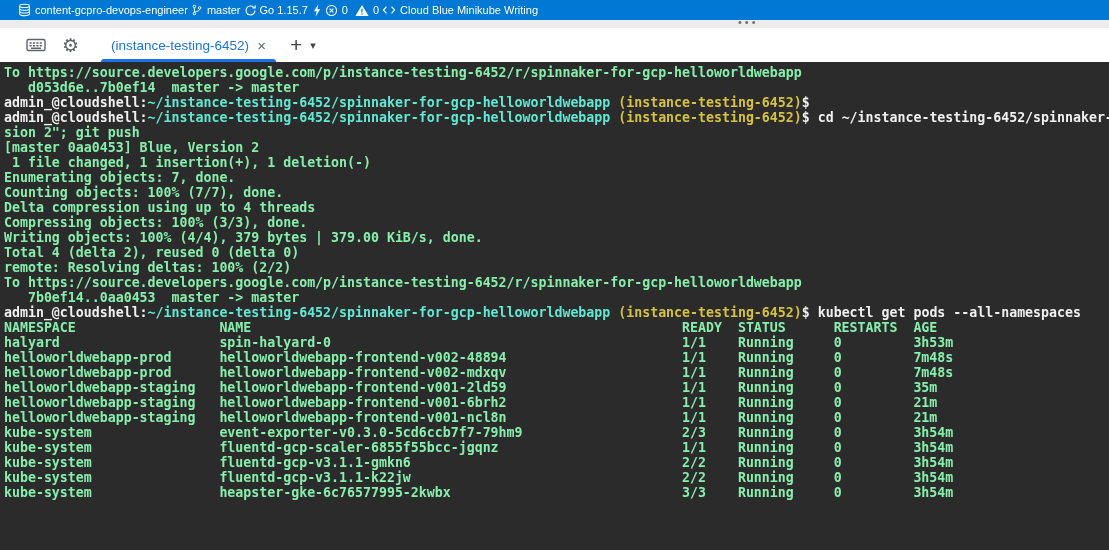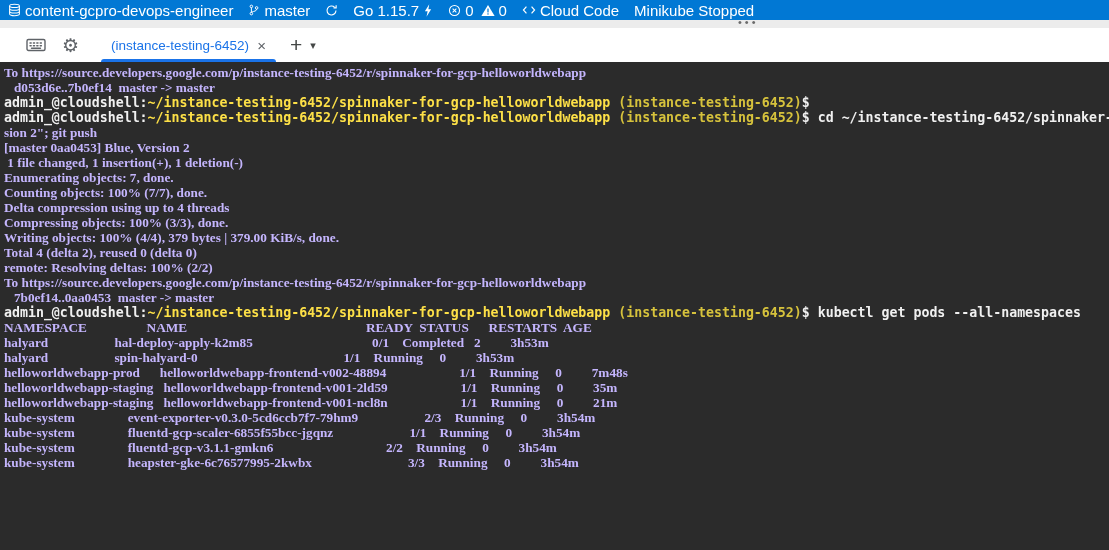--- a/index.html
+++ b/index.html
@@ -5,21 +5,21 @@
   * { box-sizing: border-box; }
   html,body { margin:0; padding:0; }
   body {
     width:1109px; height:550px; overflow:hidden; position:relative;
     font-family:"Liberation Sans", sans-serif; background:#ffffff;
   }
   
   .statusbar {
     position:absolute; left:0; top:0; width:1109px; height:20px;
     background:#0178d4; color:#ffffff; display:flex; align-items:center;
-    padding:0 8px; gap:15px; font-size:15px; white-space:nowrap;
+    padding:0 18px; gap:3px; font-size:11px; white-space:nowrap;
   }
   .sb-item { display:flex; align-items:center; gap:4px; height:20px; cursor:pointer; }
   .sb-item svg { display:block; }
   
   .strip {
     position:absolute; left:0; top:20px; width:1109px; height:8px;
     background:#ececec;
   }
   .strip .dots {
     position:absolute; left:738px; top:-4px; color:#6b6b6b;
@@ -49,23 +49,23 @@
   .newtab-btn { margin-left:14px; font-size:21px; font-weight:400; color:#444746; }
   .caret-btn { margin-left:8px; font-size:11px; color:#444746; font-family:"DejaVu Sans", sans-serif; }
   
   .terminal {
     position:absolute; left:0; top:62px; width:1109px; height:488px;
     background:#2b2b2b; margin:0; padding:3px 0 0 4px;
     font-family:"DejaVu Sans Mono", monospace;
     font-size:13.25px; line-height:15px; font-weight:bold;
     white-space:pre; overflow:hidden; cursor:text;
   }
-  .t-out   { color:#c4b5fd;font-family:Liberation Serif, serif; }
+  .t-out   { color:#86efac; }
   .t-user  { color:#f0f0f0;margin-top:7px; }
-  .t-path  { color:#fde047; }
+  .t-path  { color:#5eead4; }
   .t-proj  { color:#d6c23c; }
   .t-dollar{ color:#f0f0f0; }
   .t-cmd   { color:#f0f0f0; }
 </style>
 </head>
 <body>
 
 <div class="statusbar">
   <div class="sb-item">
     <span>
@@ -128,25 +128,25 @@
     <span>0</span>
   </div>
 
   <div class="sb-item">
     <span>
       <svg width="14" height="12" viewBox="0 0 16 14" fill="none" stroke="#ffffff" stroke-width="1.4">
         <path d="M5 3L1.5 7L5 11"></path>
         <path d="M11 3l3.5 4L11 11"></path>
       </svg>
     </span>
-    <span>Cloud Code</span>
+    <span>Cloud Blue</span>
   </div>
 
   <div class="sb-item">
-    <span>Minikube Stopped</span>
+    <span>Minikube Writing</span>
   </div>
 </div>
 
 <div class="strip">
   <span class="dots">•••</span>
 </div>
 
 <div class="tabbar">
   <button class="iconbtn kb-btn">
     <svg width="20" height="16" viewBox="0 0 20 16" fill="none" stroke="#5f6368" stroke-width="1.4">
@@ -174,22 +174,24 @@
 <span class="t-out">Counting objects: 100% (7/7), done.</span>
 <span class="t-out">Delta compression using up to 4 threads</span>
 <span class="t-out">Compressing objects: 100% (3/3), done.</span>
 <span class="t-out">Writing objects: 100% (4/4), 379 bytes | 379.00 KiB/s, done.</span>
 <span class="t-out">Total 4 (delta 2), reused 0 (delta 0)</span>
 <span class="t-out">remote: Resolving deltas: 100% (2/2)</span>
 <span class="t-out">To https://source.developers.google.com/p/instance-testing-6452/r/spinnaker-for-gcp-helloworldwebapp</span>
 <span class="t-out">   7b0ef14..0aa0453  master -&gt; master</span>
 <span class="t-user">admin_@cloudshell:</span><span class="t-path">~/instance-testing-6452/spinnaker-for-gcp-helloworldwebapp</span><span class="t-proj"> (instance-testing-6452)</span><span class="t-dollar">$</span><span class="t-cmd"> kubectl get pods --all-namespaces</span>
 <span class="t-out">NAMESPACE                  NAME                                                      READY  STATUS      RESTARTS  AGE
-</span><span class="t-out">halyard                    hal-deploy-apply-k2m85                                    0/1    Completed   2         3h53m
 </span><span class="t-out">halyard                    spin-halyard-0                                            1/1    Running     0         3h53m
 </span><span class="t-out">helloworldwebapp-prod      helloworldwebapp-frontend-v002-48894                      1/1    Running     0         7m48s
+</span><span class="t-out">helloworldwebapp-prod      helloworldwebapp-frontend-v002-mdxqv                      1/1    Running     0         7m48s
 </span><span class="t-out">helloworldwebapp-staging   helloworldwebapp-frontend-v001-2ld59                      1/1    Running     0         35m
+</span><span class="t-out">helloworldwebapp-staging   helloworldwebapp-frontend-v001-6brh2                      1/1    Running     0         21m
 </span><span class="t-out">helloworldwebapp-staging   helloworldwebapp-frontend-v001-ncl8n                      1/1    Running     0         21m
 </span><span class="t-out">kube-system                event-exporter-v0.3.0-5cd6ccb7f7-79hm9                    2/3    Running     0         3h54m
 </span><span class="t-out">kube-system                fluentd-gcp-scaler-6855f55bcc-jgqnz                       1/1    Running     0         3h54m
 </span><span class="t-out">kube-system                fluentd-gcp-v3.1.1-gmkn6                                  2/2    Running     0         3h54m
+</span><span class="t-out">kube-system                fluentd-gcp-v3.1.1-k22jw                                  2/2    Running     0         3h54m
 </span><span class="t-out">kube-system                heapster-gke-6c76577995-2kwbx                             3/3    Running     0         3h54m
 </span></pre>
 
 </body></html>

